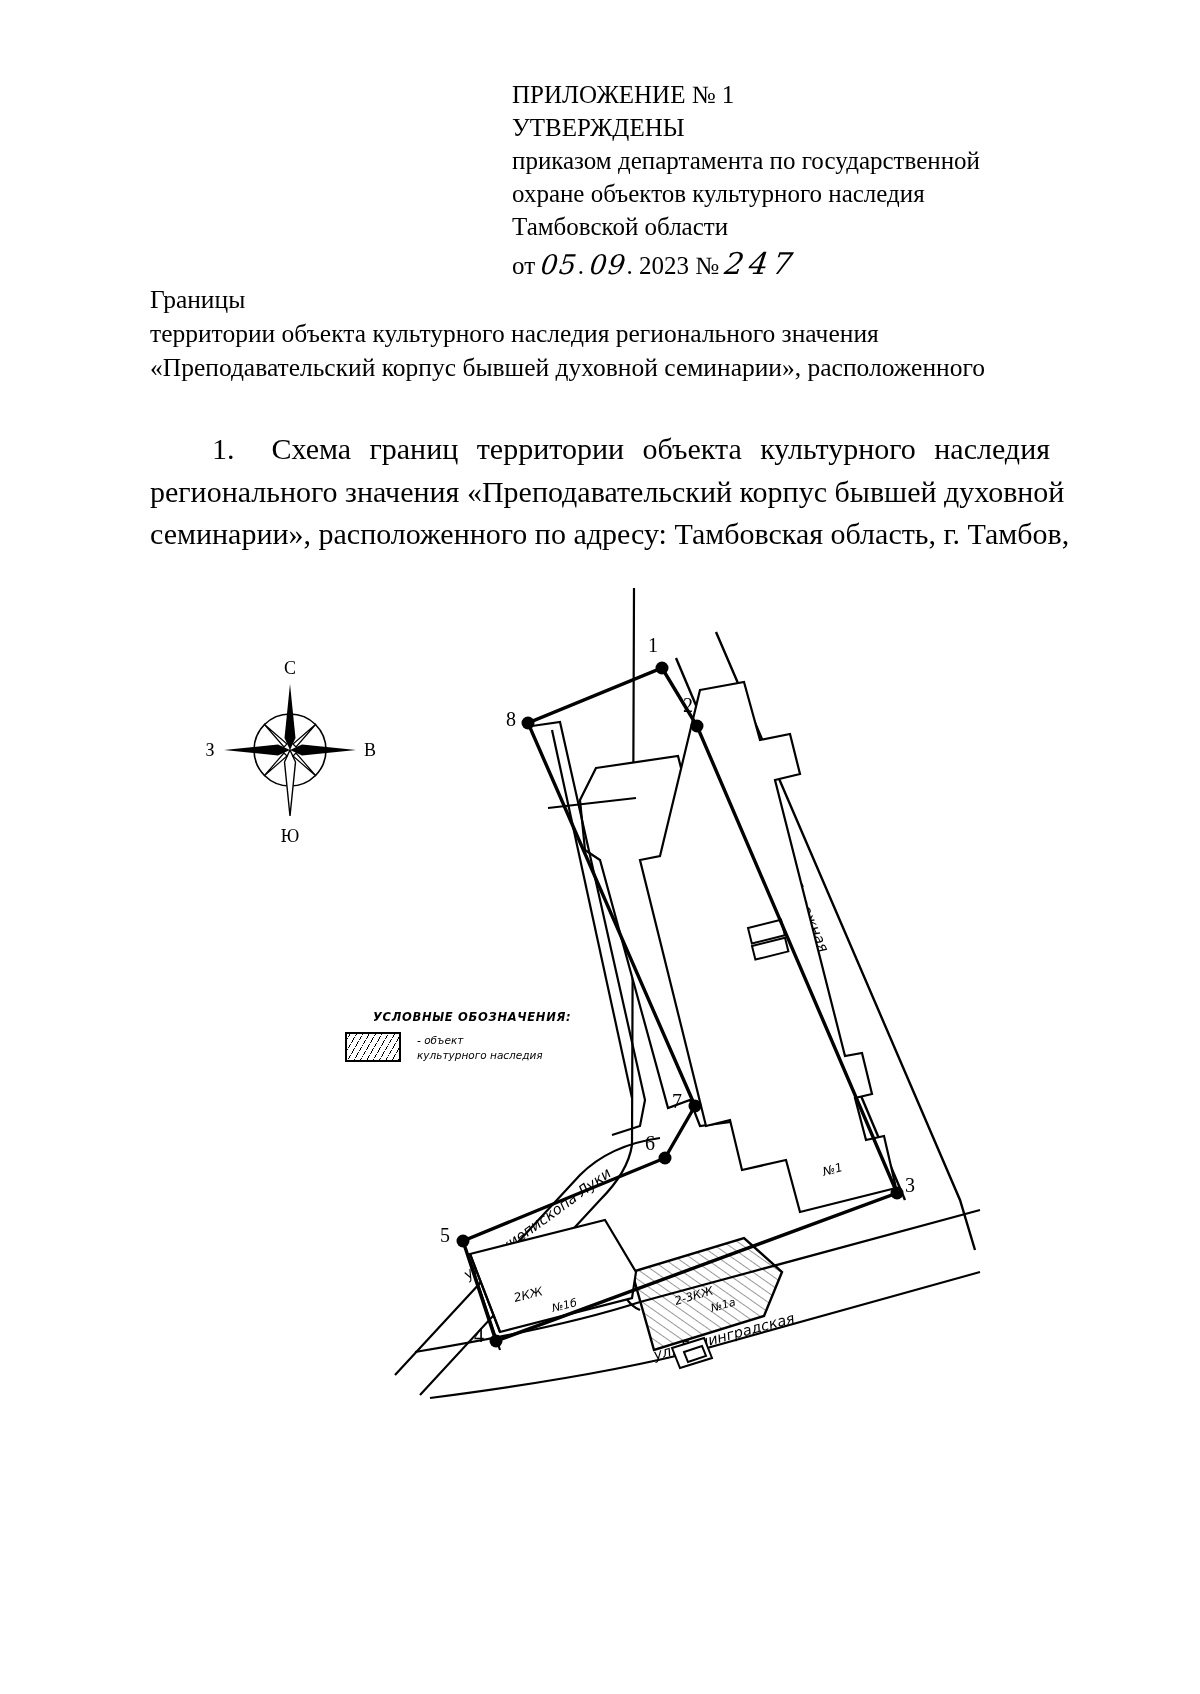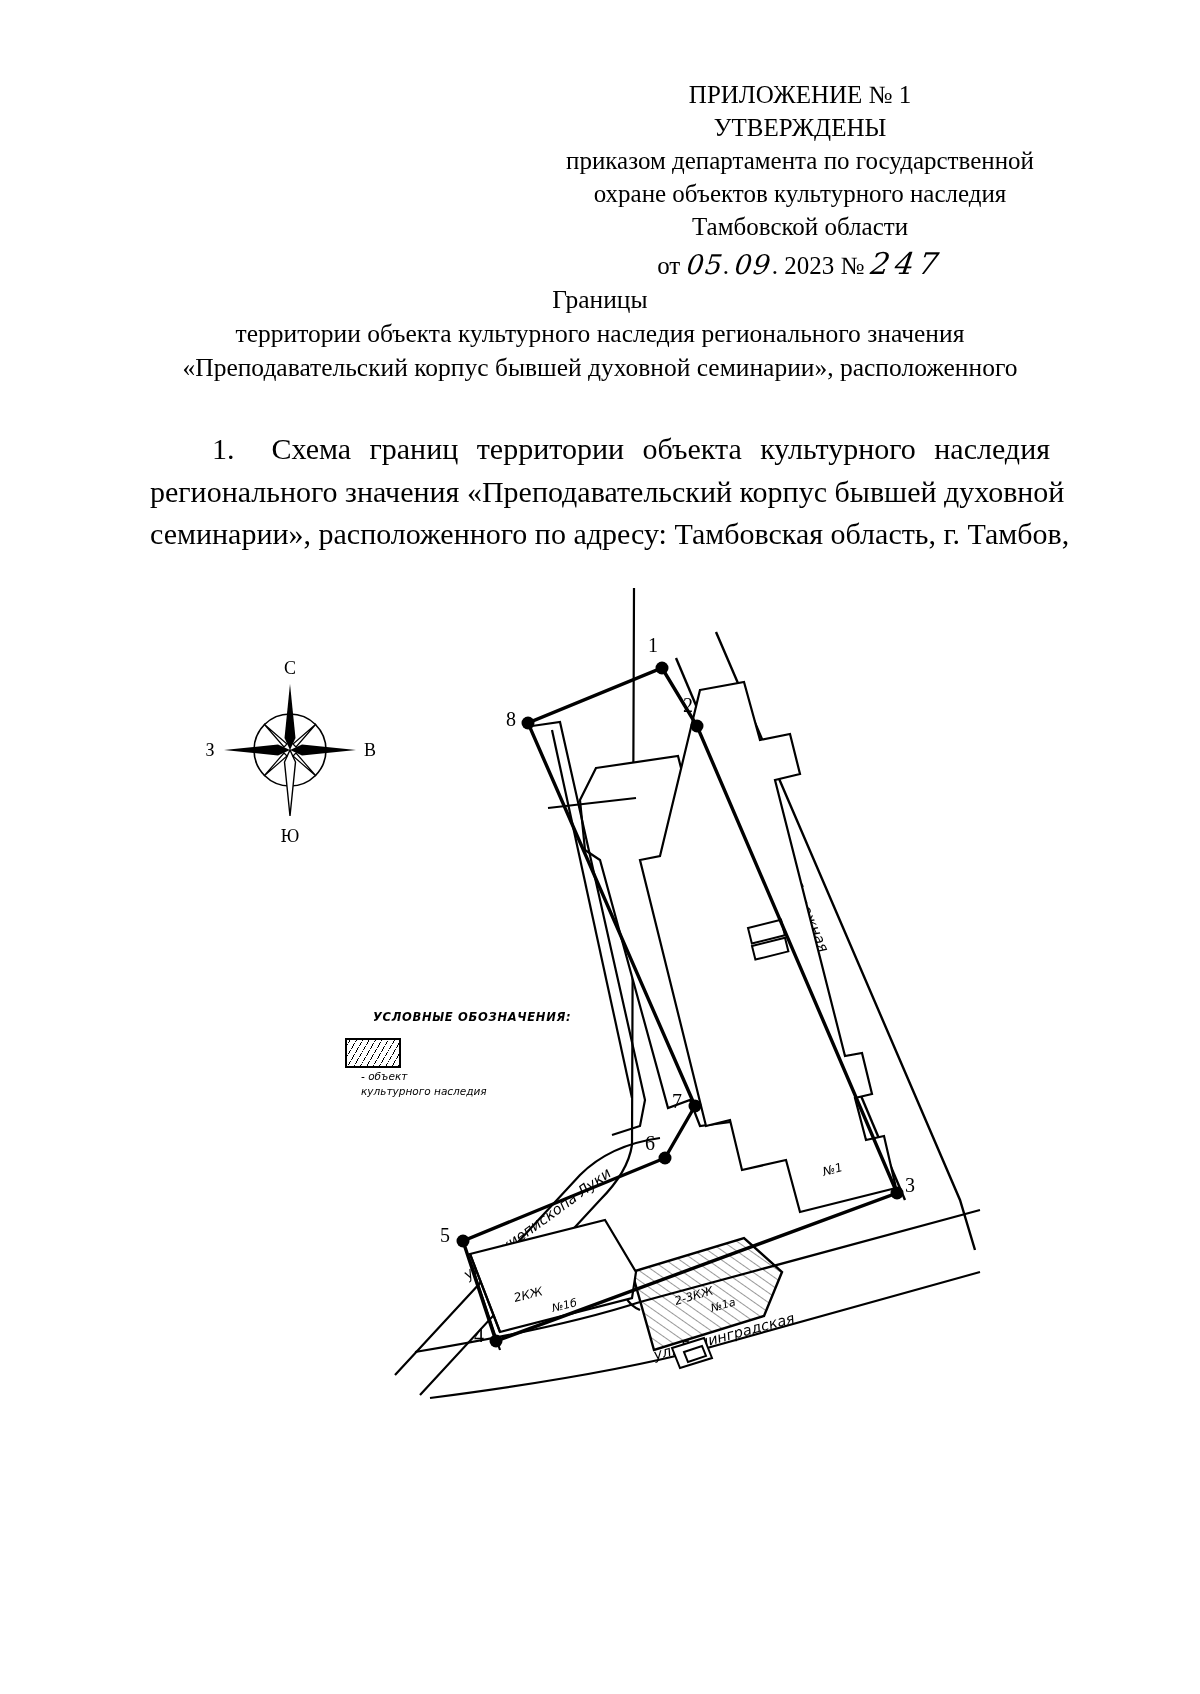--- a/index.html
+++ b/index.html
@@ -19,24 +19,24 @@
     position: absolute;
     inset: 0;
     width: 1200px;
     height: 1694px;
     background: #fff;
   }
 
   
   .header-block {
     position: absolute;
-    left: 500px;
+    left: 512px;
     top: 78px;
     width: 600px;
-    text-align: center;
+    text-align: left;
     font-size: 25px;
     line-height: 1.32;
   }
   .header-line { white-space: nowrap; }
 
   .date-line {
     margin-top: 1px;
     font-size: 25px;
     white-space: nowrap;
   }
@@ -56,21 +56,20 @@
     display: inline-block;
     transform: skewX(-8deg);
   }
 
   
   .title-block {
     position: absolute;
     left: 150px;
     top: 283px;
     width: 900px;
-    text-align: center;
     font-size: 25.5px;
     line-height: 1.33;
   }
 
   
   .para {
     position: absolute;
     left: 150px;
     top: 428px;
     width: 900px;
@@ -109,22 +108,21 @@
     font-style: italic;
     font-weight: 700;
     font-size: 11.5px;
     letter-spacing: 0.7px;
     margin-left: 28px;
     white-space: nowrap;
   }
   .legend-row {
     display: flex;
     align-items: flex-start;
-    margin-top: 14px;
-    flex-direction: column;
+    margin-top: 8px;
   }
   .legend-swatch {
     width: 56px;
     height: 30px;
     border: 2px solid #000;
     flex: 0 0 auto;
     box-sizing: border-box;
   }
   .legend-swatch.hatched {
     background-image: repeating-linear-gradient(

